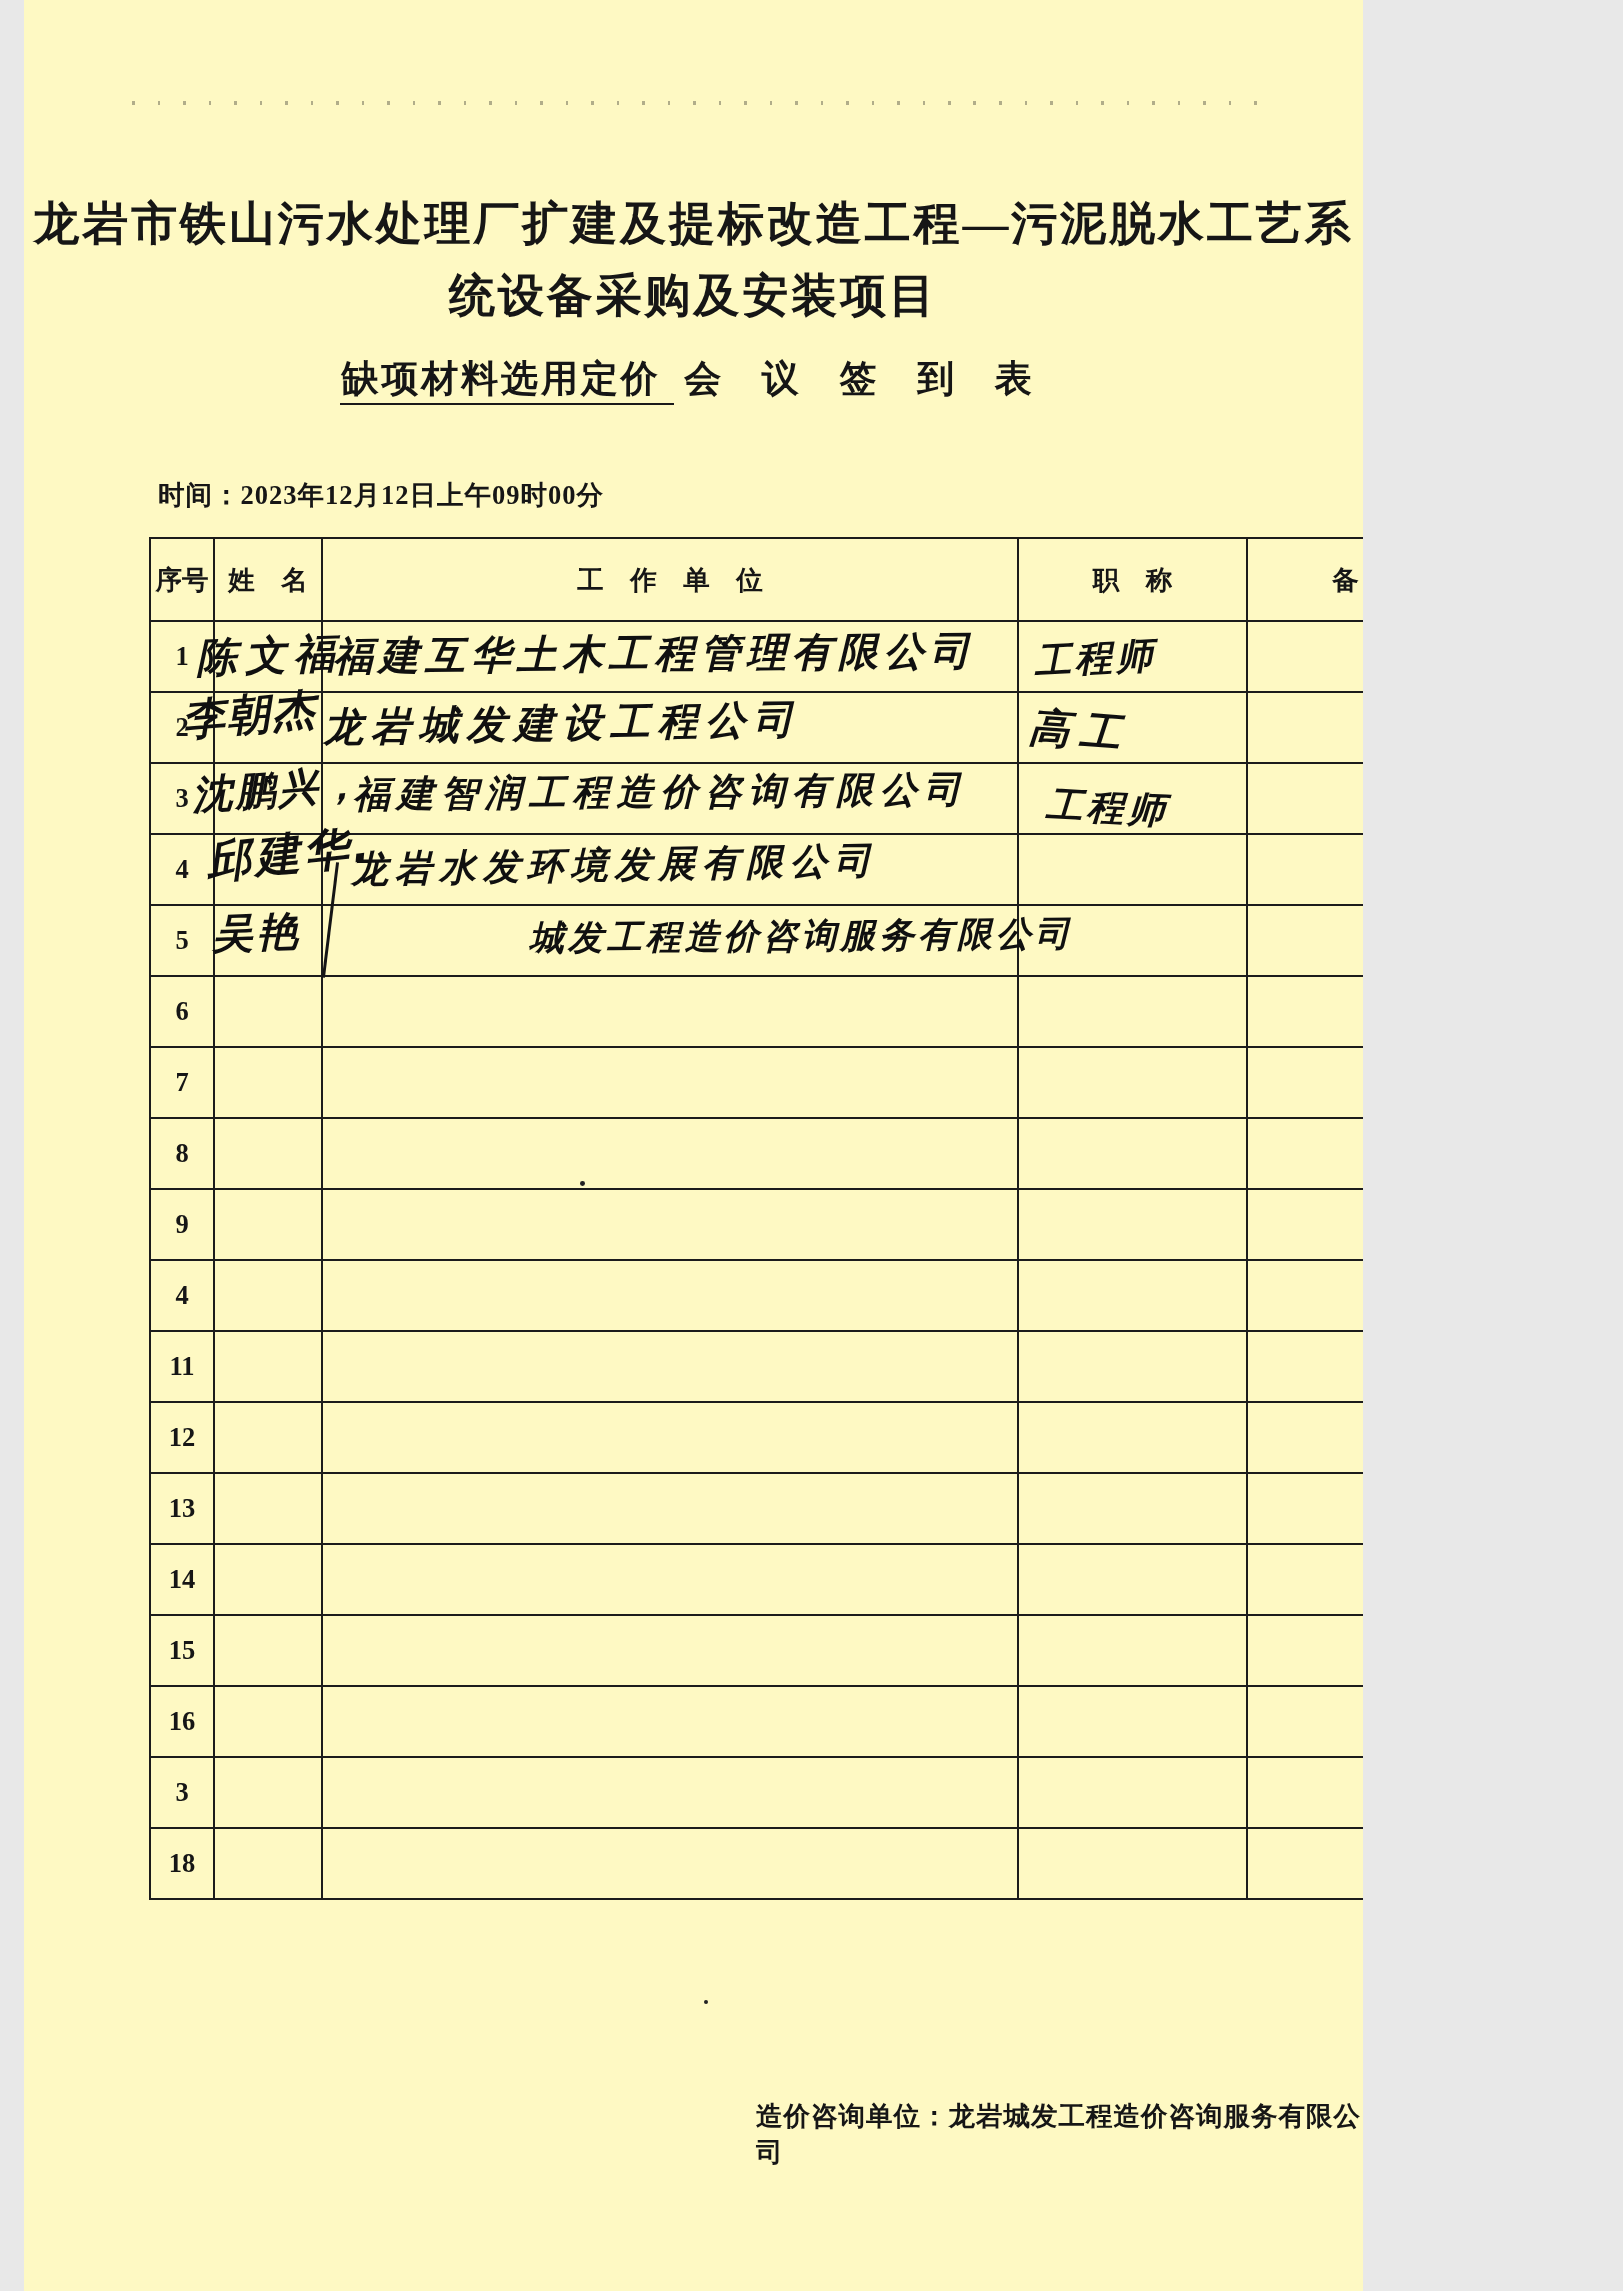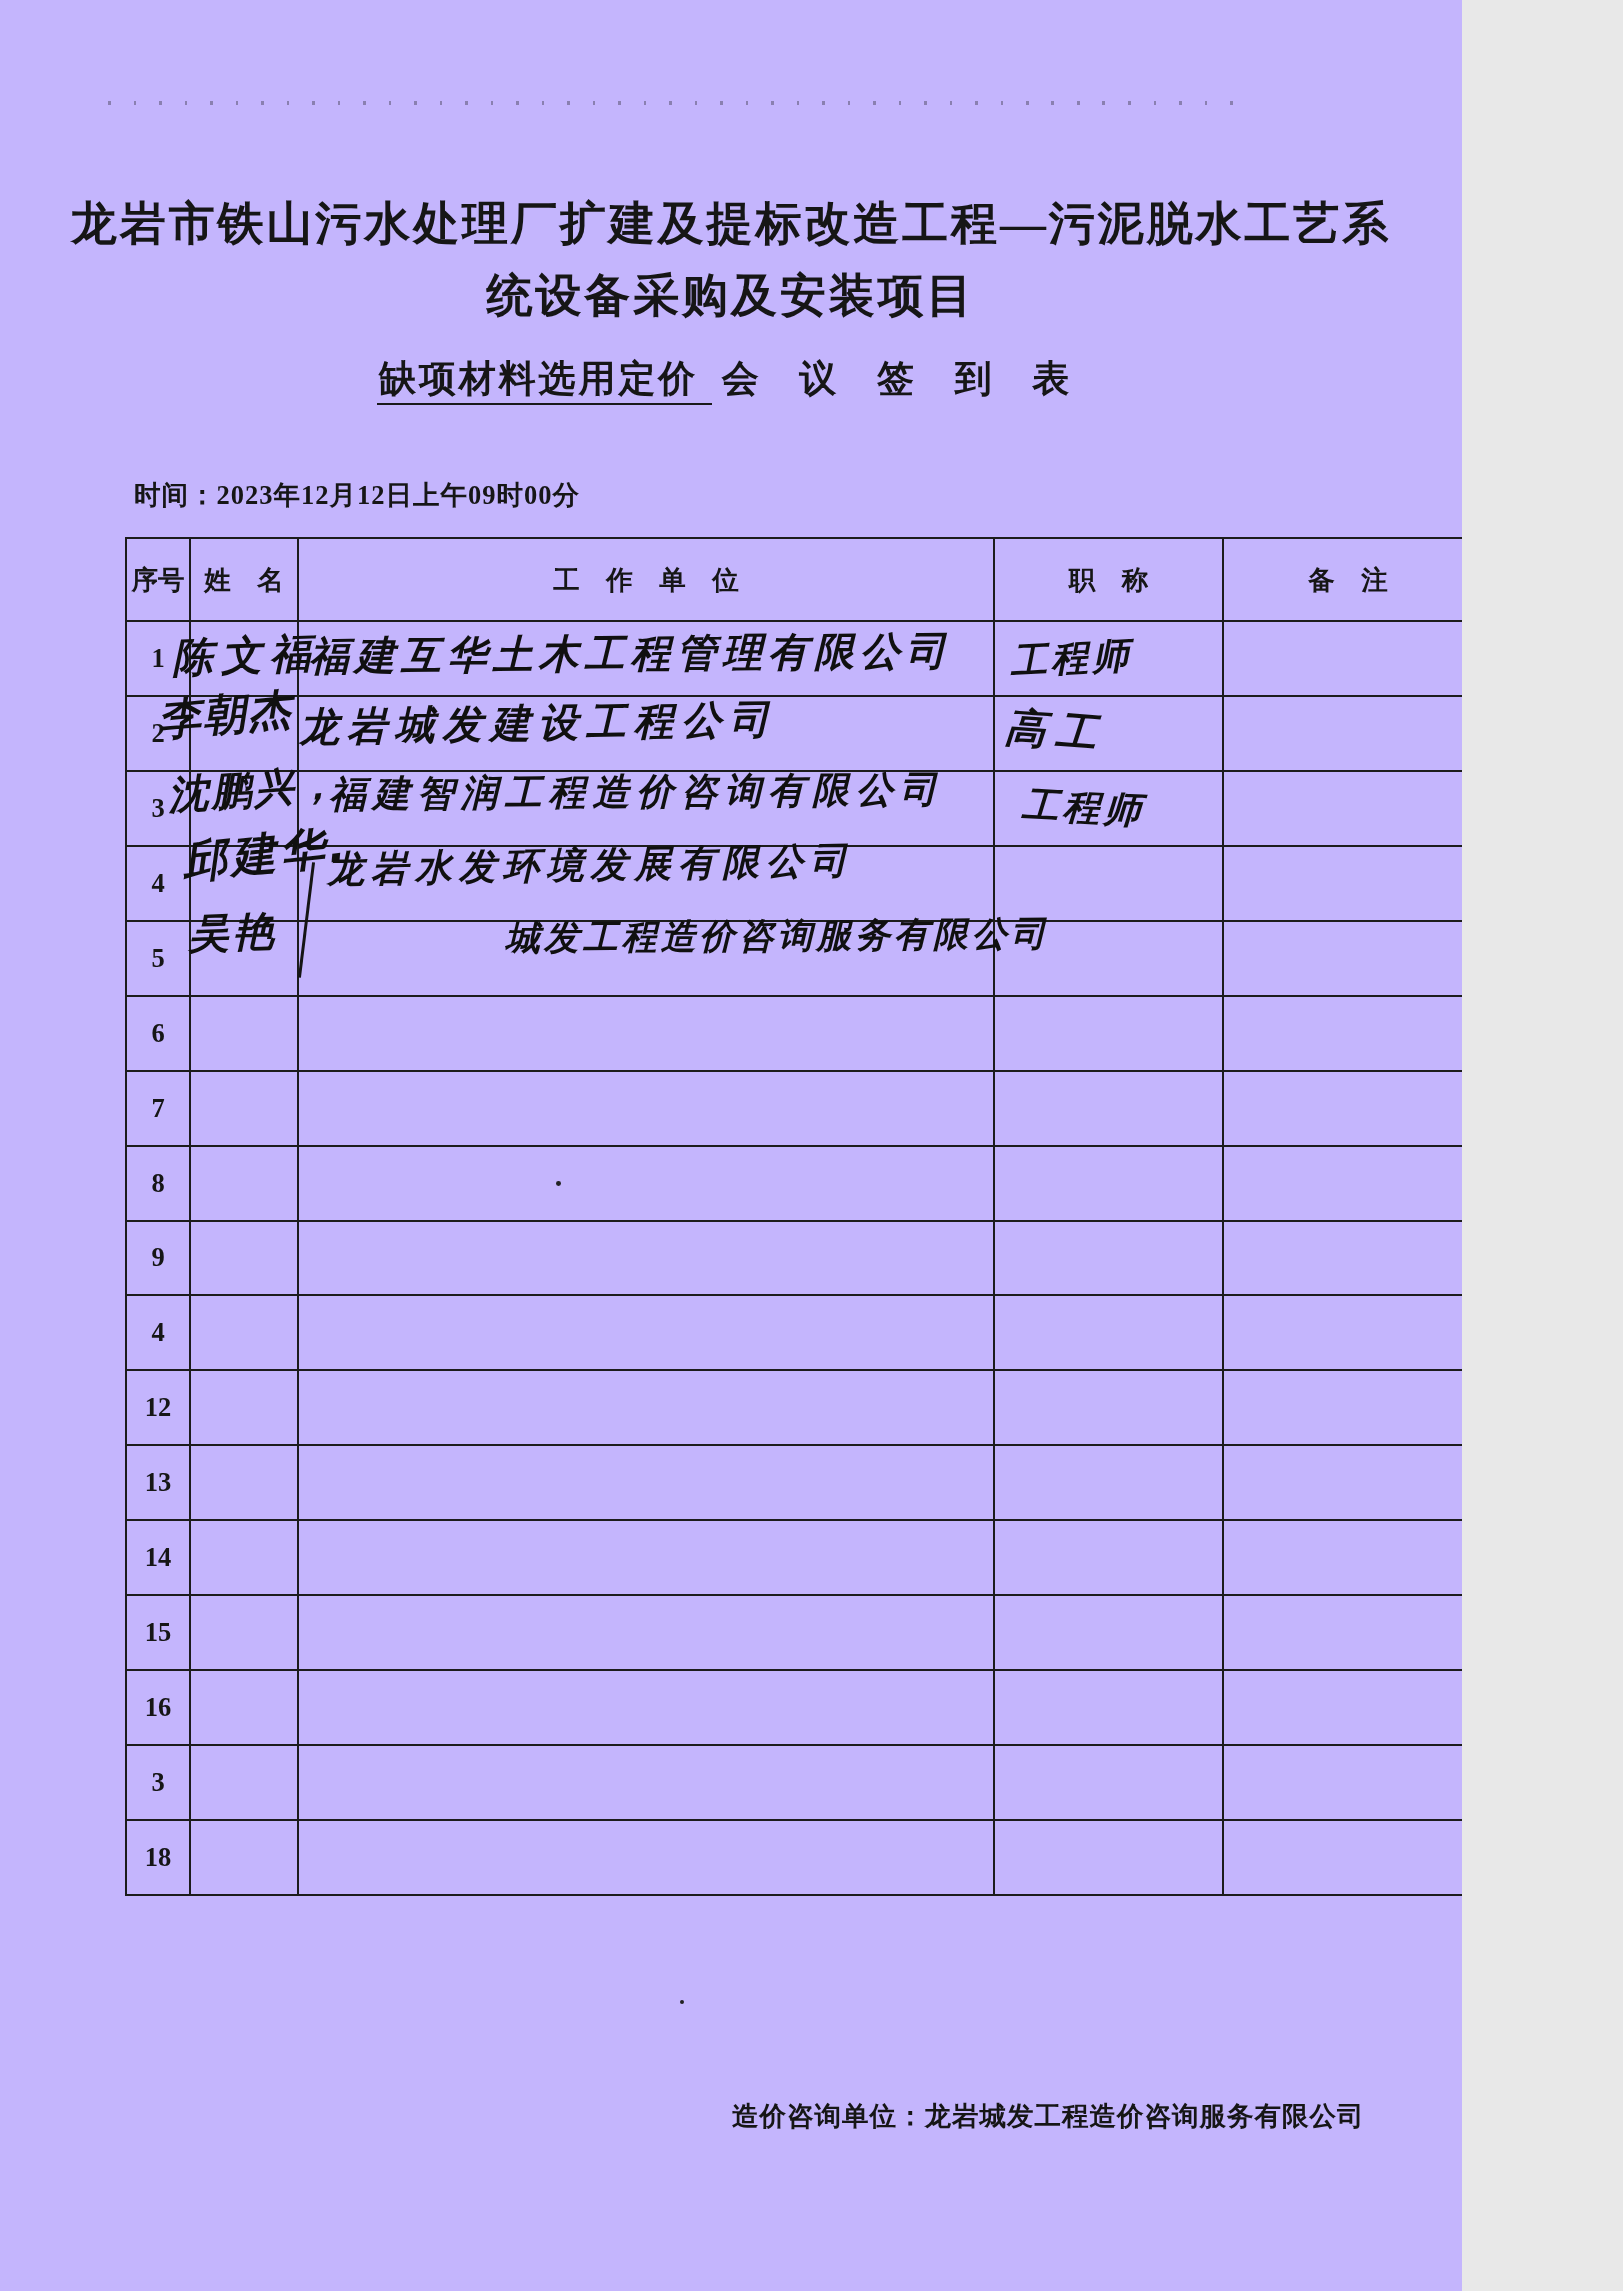--- a/index.html
+++ b/index.html
@@ -1,22 +1,23 @@
 <!DOCTYPE html>
 <html><head>
 <meta charset="utf-8">
 <style>
   html,body{margin:0;padding:0;background:#e8e8e8;}
   .page{
     position:relative;
-    width:1462px;height:2292px;
-    background:#c4b5fd;
+    width:1339px;height:2292px;
+    background:#fef9c3;
     overflow:hidden;
     font-family:"Liberation Serif","DejaVu Serif",serif;
     color:#1a1a1a;
+    margin-left:24px;
   }
   
   .title{
     position:absolute;left:0;right:0;top:188px;
     text-align:center;
     font-size:46px;line-height:72px;
     letter-spacing:2.9px;
     font-weight:600;
     color:#161616;
   }
@@ -227,20 +228,27 @@
             <td></td>
           </tr>
           <tr class="row">
             <td>4</td>
             <td></td>
             <td></td>
             <td></td>
             <td></td>
           </tr>
           <tr class="row">
+            <td>11</td>
+            <td></td>
+            <td></td>
+            <td></td>
+            <td></td>
+          </tr>
+          <tr class="row">
             <td>12</td>
             <td></td>
             <td></td>
             <td></td>
             <td></td>
           </tr>
           <tr class="row">
             <td>13</td>
             <td></td>
             <td></td>

